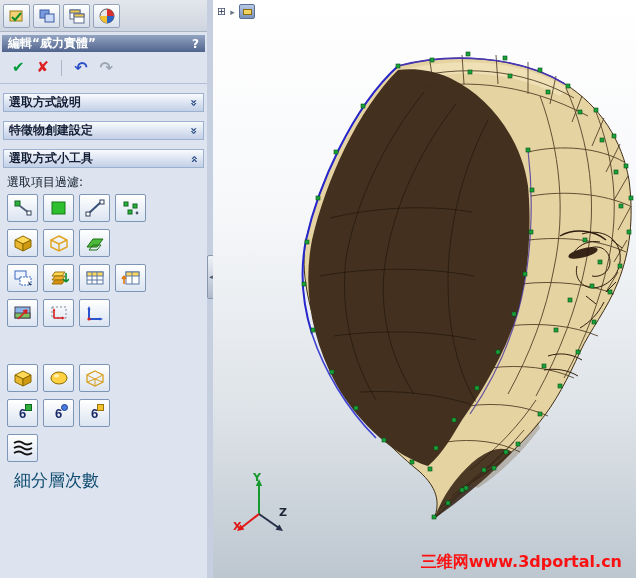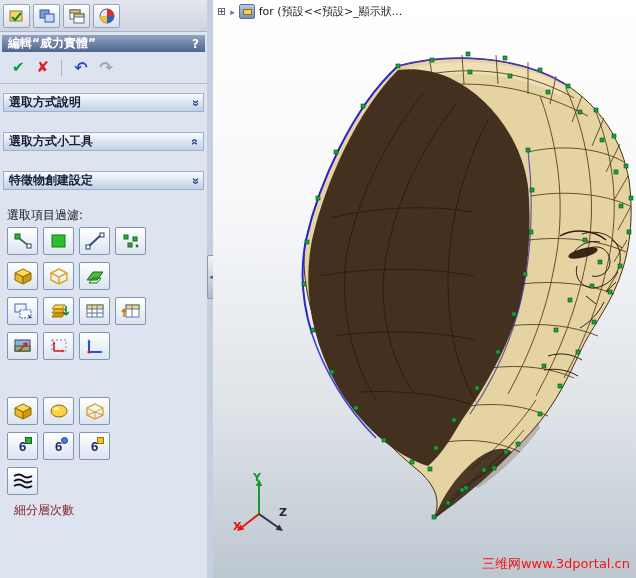--- a/index.html
+++ b/index.html
@@ -18,39 +18,39 @@
   .titlebar .help{margin-left:auto;font-weight:bold;}
   .actions-row{height:25px;display:flex;align-items:center;gap:12px;padding:3px 12px 3px 12px;
     border-bottom:1px solid #b2bed2;}
   .act{font-size:15px;font-weight:bold;line-height:1;cursor:pointer;}
   .act-ok{color:#009b3c;}
   .act-cancel{color:#dd2020;}
   .act-undo{color:#2a4ec8;font-size:16px;}
   .act-redo{color:#9aa6b4;font-size:16px;}
   .vsep{width:1px;height:16px;background:#aab6c8;}
 
-  .section-header{height:17px;margin:9px 3px 11px;background:linear-gradient(#f9fbfe,#c2cfe6);
+  .section-header{height:17px;margin:9px 3px 0;background:linear-gradient(#f9fbfe,#c2cfe6);
     border:1px solid #9cb0cf;display:flex;align-items:center;padding:0 5px;
-    font-size:12px;font-weight:bold;color:#141f36;cursor:pointer;font-family:Liberation Mono, monospace;}
+    font-size:12px;font-weight:bold;color:#141f36;cursor:pointer;}
   .chev{margin-left:auto;color:#274a85;font-weight:bold;font-size:12px;display:inline-block;}
   .chev.down{transform:rotate(90deg);}
   .chev.up{transform:rotate(-90deg);}
 
   .group-body{padding:3px 2px 0 7px;}
   .field-label{font-size:12px;color:#0e1828;margin:3px 0 3px;}
   .btn-row{display:flex;gap:5px;margin:1px 0 7px;}
   .tool-btn{width:31px;height:28px;background:linear-gradient(#ffffff,#dbe4f1);border:1px solid #7e96b6;
     border-radius:2px;display:flex;align-items:center;justify-content:center;cursor:pointer;padding:0;}
   .six-btn{font-size:13px;font-weight:bold;color:#1a2a66;position:relative;}
   .six-btn .dec{position:absolute;top:4px;right:5px;width:5px;height:5px;}
   .dec-g{background:#2fae3f;border:1px solid #0c6a1c;}
   .dec-b{background:#4a7ae0;border:1px solid #1c3f8e;border-radius:50%;}
   .dec-y{background:#f4c330;border:1px solid #9a7408;}
   .spacer1{height:26px;}
-  .bottom-label{font-size:12px;color:#7f1d1d;margin:2px 0 16px 7px;}
+  .bottom-label{font-size:17px;color:#0c4a6e;margin:2px 0 16px 7px;}
 
   
   #splitter{position:absolute;left:207px;top:0;width:6px;height:578px;background:#c5cfdf;cursor:col-resize;}
   #splitter .tab{position:absolute;left:0;top:255px;width:6px;height:42px;background:linear-gradient(#eef2f8,#aeb9cc);
     border:1px solid #8a98ae;border-radius:2px;font-size:7px;color:#44506a;display:flex;align-items:center;justify-content:center;}
 
   
   #viewport{position:absolute;left:213px;top:0;width:423px;height:578px;
     background:linear-gradient(180deg,#ffffff 0%,#f7f8fa 35%,#dfe4e9 70%,#bdc7d0 100%);overflow:hidden;}
   #model-svg{position:absolute;left:0;top:0;width:423px;height:578px;}
@@ -61,21 +61,21 @@
   .tree-icon{width:14px;height:13px;background:linear-gradient(#b9c9e6,#7a90ba);border:1px solid #5a6f96;
     border-radius:2px;position:relative;}
   .tree-icon:after{content:"";position:absolute;left:3px;top:4px;width:7px;height:4px;background:#f2d25a;border:1px solid #8a6e12;}
 
   #triad{position:absolute;left:18px;top:474px;width:64px;height:64px;z-index:4;}
   #triad .axlabel{position:absolute;font-size:11px;font-weight:bold;}
   #triad .lx{left:2px;top:46px;color:#e01818;}
   #triad .ly{left:22px;top:-3px;color:#169a2e;}
   #triad .lz{left:48px;top:32px;color:#202838;}
 
-  #watermark{position:absolute;right:6px;bottom:5px;font-size:13px;font-weight:normal;color:#fb1111;
+  #watermark{position:absolute;right:14px;bottom:5px;font-size:16px;font-weight:bold;color:#fb1111;
     letter-spacing:0px;z-index:5;}
 </style>
 </head>
 <body>
 
 <div id="app">
 
   <div id="left-panel">
 
     <div class="tabs-row">
@@ -121,27 +121,27 @@
       <span class="act act-undo">↶</span>
       <span class="act act-redo">↷</span>
     </div>
 
     <div class="section-header">
       <span>選取方式說明</span>
       <span class="chev down">»</span>
     </div>
 
     <div class="section-header">
+      <span>特徵物創建設定</span>
+      <span class="chev down">»</span>
+    </div>
+
+    <div class="section-header">
       <span>選取方式小工具</span>
       <span class="chev up">»</span>
-    </div>
-
-    <div class="section-header">
-      <span>特徵物創建設定</span>
-      <span class="chev down">»</span>
     </div>
 
     <div class="group-body">
       <div class="field-label">選取項目過濾:</div>
       <div class="btn-row">
         <button class="tool-btn">
           <svg width="20" height="18">
             <rect x="2" y="2" width="5" height="5" fill="#2fae3f" stroke="#0c6a1c"></rect>
             <line x1="7" y1="7" x2="16" y2="14" stroke="#4a5a72" stroke-width="1.6"></line>
             <rect x="14" y="12" width="4" height="4" fill="#fff" stroke="#30405a"></rect>
@@ -311,21 +311,20 @@
   <div id="splitter">
     <div class="tab">◂</div>
   </div>
 
   <div id="viewport">
 
     <div class="tree-row">
       <span class="ebox">⊞</span>
       <span class="fly">▸</span>
       <span class="tree-icon"></span>
-      <span>for (預設&lt;&lt;預設&gt;_顯示狀...</span>
     </div>
 
     <svg id="model-svg" viewBox="213 0 423 578">
 
       <path d="M398 66 C450 52 520 56 565 84 C600 106 622 140 629 180
         C634 218 630 252 618 282 C607 310 590 330 580 352 C568 378 556 402 538 424
         C520 446 498 466 472 482 L434 519 C441 501 436 487 420 472
         C388 446 348 406 327 356 C308 310 300 270 306 240 C318 186 352 108 398 66 Z" fill="#e6d3a2" stroke="#3e2e16" stroke-width="1"></path>
 
       <path d="M402 70 C460 56 520 60 568 88 L560 96 C516 72 462 68 408 80 Z" fill="#f2e4bc" opacity="0.8"></path>

